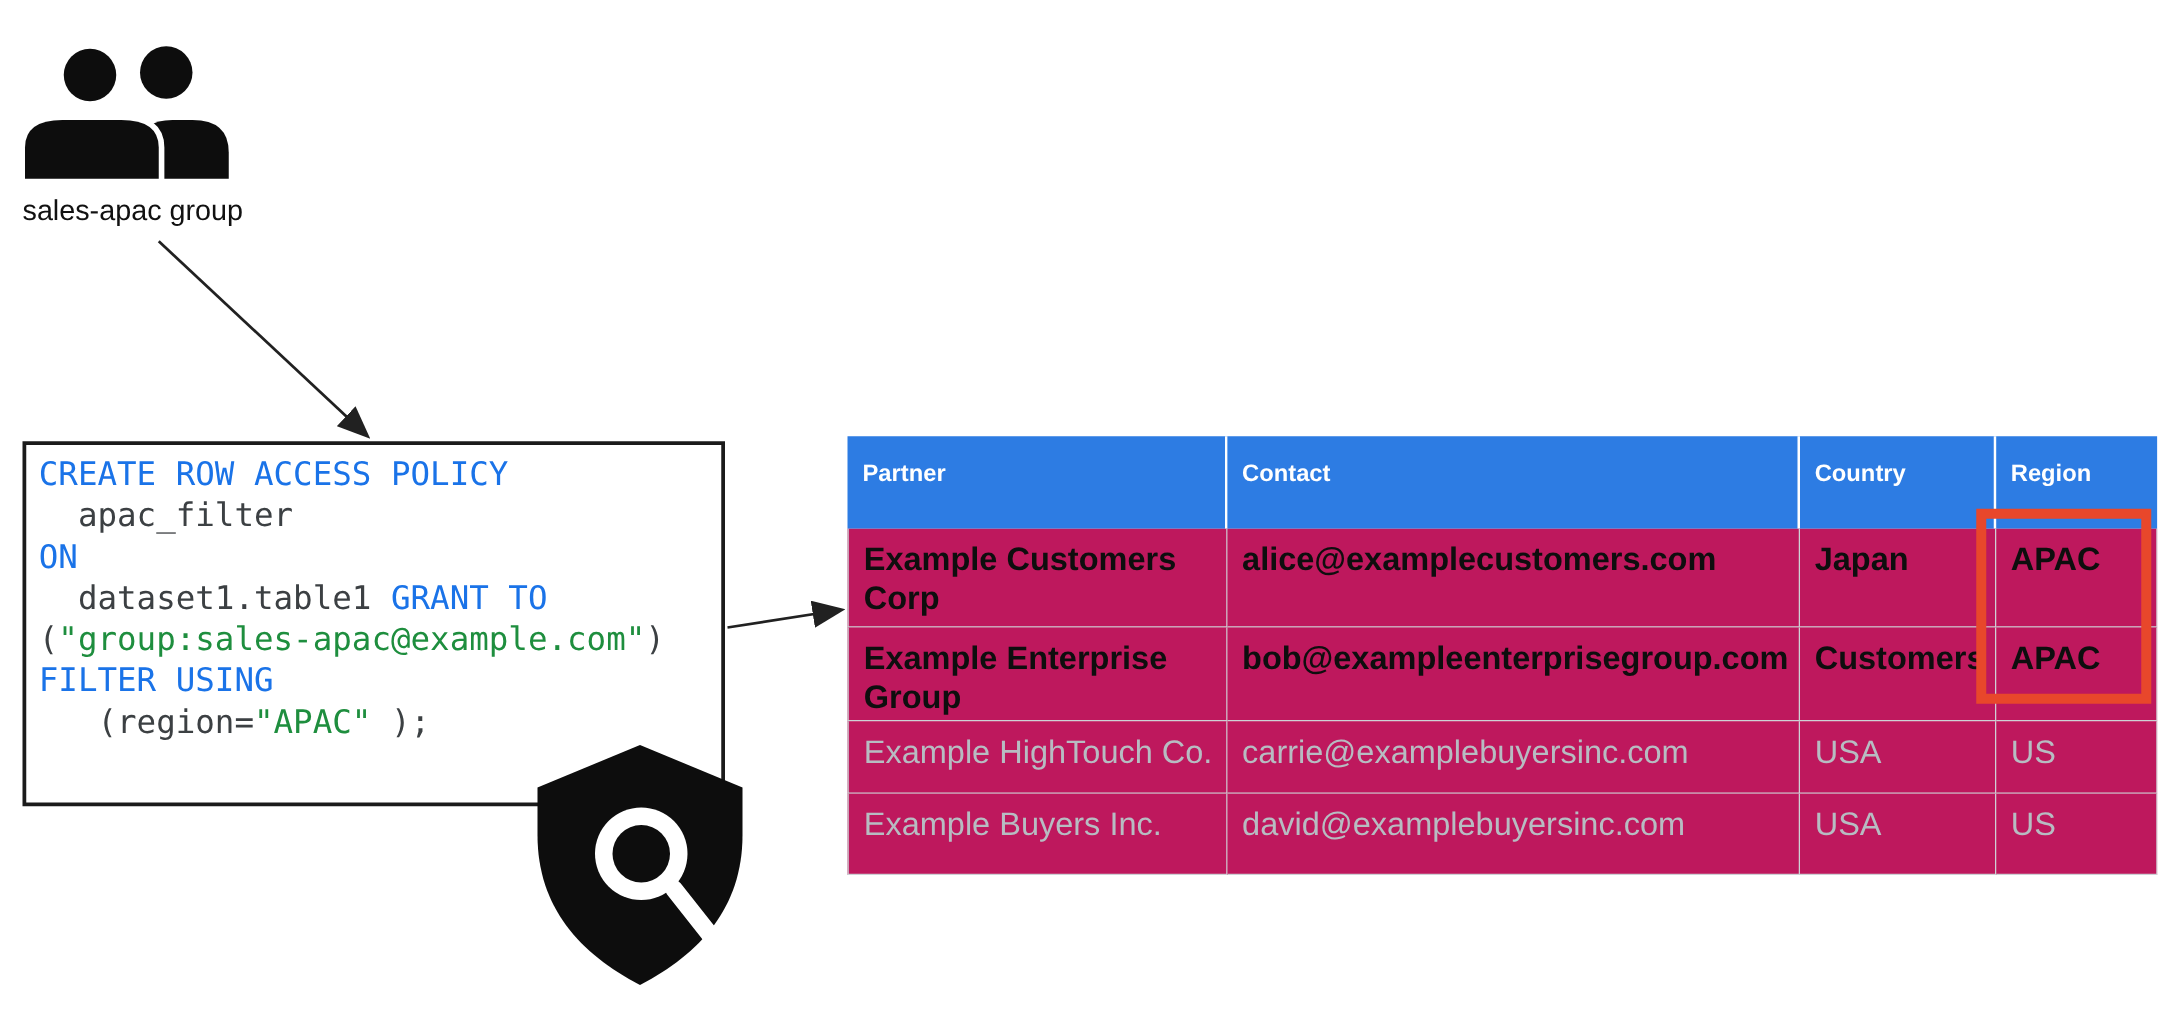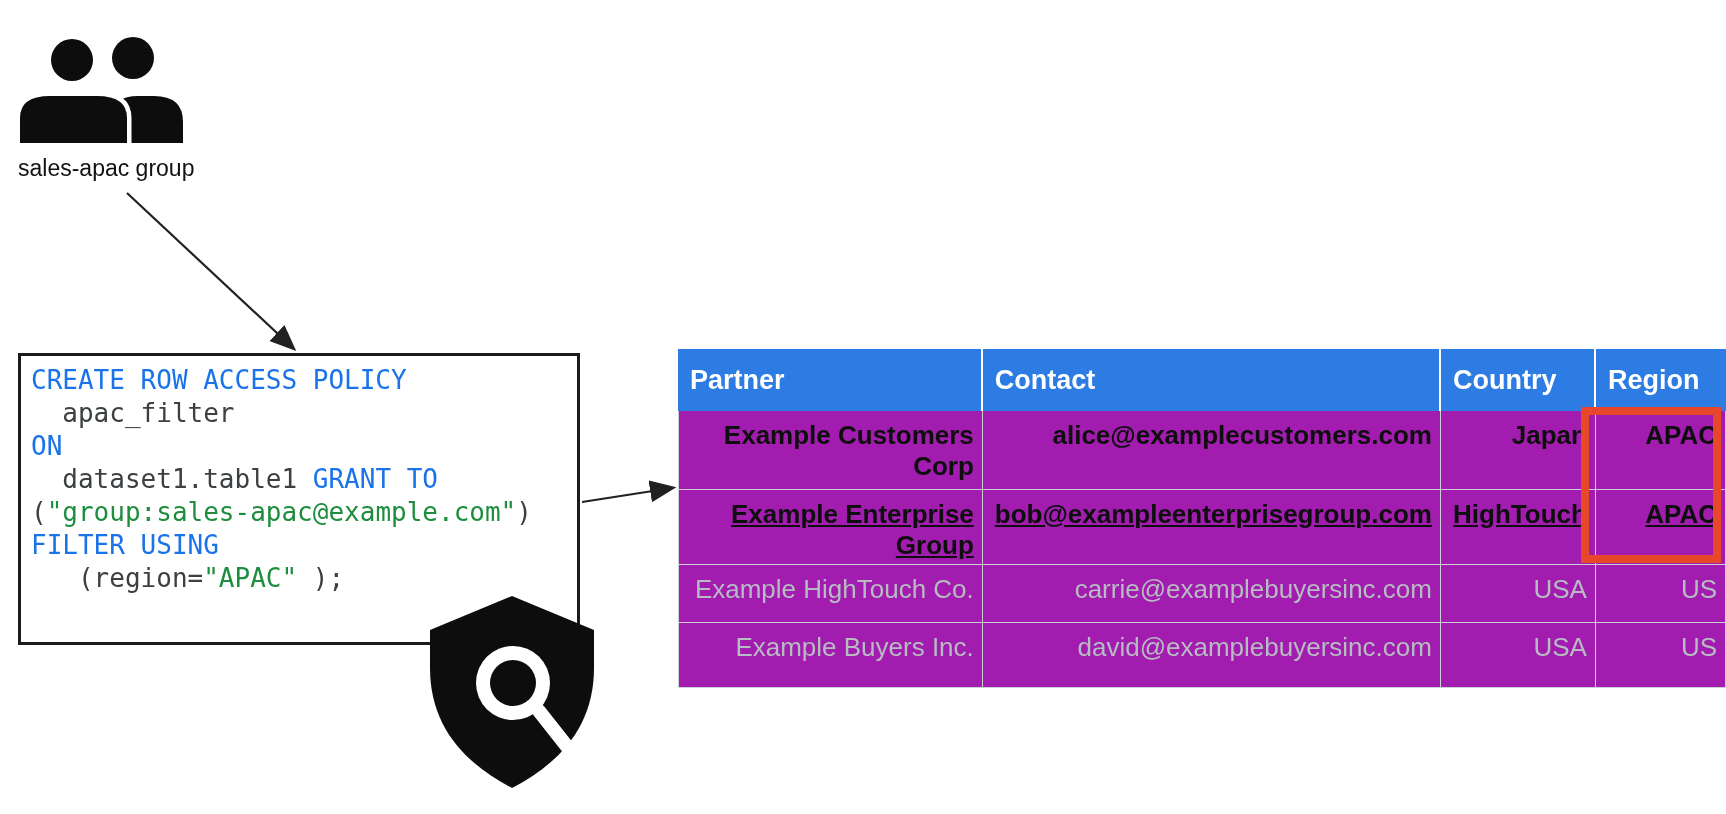--- a/index.html
+++ b/index.html
@@ -64,47 +64,46 @@
     table-layout: fixed;
   }
   #partners-table col.c-partner { width: 310px; }
   #partners-table col.c-contact { width: 441px; }
   #partners-table col.c-country { width: 155px; }
   #partners-table col.c-region  { width: 131px; }
 
   #partners-table th {
     background: var(--header-blue);
     color: #ffffff;
-    font-size: 27px;
+    font-size: 19px;
     font-weight: bold;
     text-align: left;
     height: 62px;
-    padding: 0 0 0 12px;
+    padding: 0 0 12px 12px;
     vertical-align: middle;
     border-right: 2px solid #ffffff;
   }
   #partners-table th:last-child { border-right: none; margin-left: 24px; }
 
   #partners-table td {
     font-size: 26px;
     vertical-align: top;
     padding: 9px 8px 0 12px;
     border-right: 1px solid var(--border-gray);
     border-bottom: 1px solid var(--border-gray);
-    background: #a21caf;
+    background: #be185d;
     overflow: hidden;
-    text-align: right;
   }
   #partners-table td:first-child { border-left: 1px solid var(--border-gray); }
 
   tr.granted td  { color: #0e0e0e; font-weight: bold; }
   tr.filtered td { color: var(--muted-gray); font-weight: normal; }
 
   tr.row-tall-1 td { height: 69px; }  
-  tr.row-tall-2 td { height: 65px; text-decoration: underline; }
+  tr.row-tall-2 td { height: 65px; }
   tr.row-short-1 td { height: 48px; margin-left: 46px; }
   tr.row-short-2 td { height: 55px; }
 
   
   #region-highlight-box {
     position: absolute;
     left: 1581px; top: 407px;
     width: 140px; height: 156px;
     box-sizing: border-box;
     border: 8px solid var(--highlight-red);
@@ -171,21 +170,21 @@
     <tbody>
       <tr class="granted row-tall-1">
         <td>Example Customers Corp</td>
         <td>alice@examplecustomers.com</td>
         <td>Japan</td>
         <td>APAC</td>
       </tr>
       <tr class="granted row-tall-2">
         <td>Example Enterprise Group</td>
         <td>bob@exampleenterprisegroup.com</td>
-        <td>HighTouch</td>
+        <td>Customers</td>
         <td>APAC</td>
       </tr>
       <tr class="filtered row-short-1">
         <td>Example HighTouch Co.</td>
         <td>carrie@examplebuyersinc.com</td>
         <td>USA</td>
         <td>US</td>
       </tr>
       <tr class="filtered row-short-2">
         <td>Example Buyers Inc.</td>

